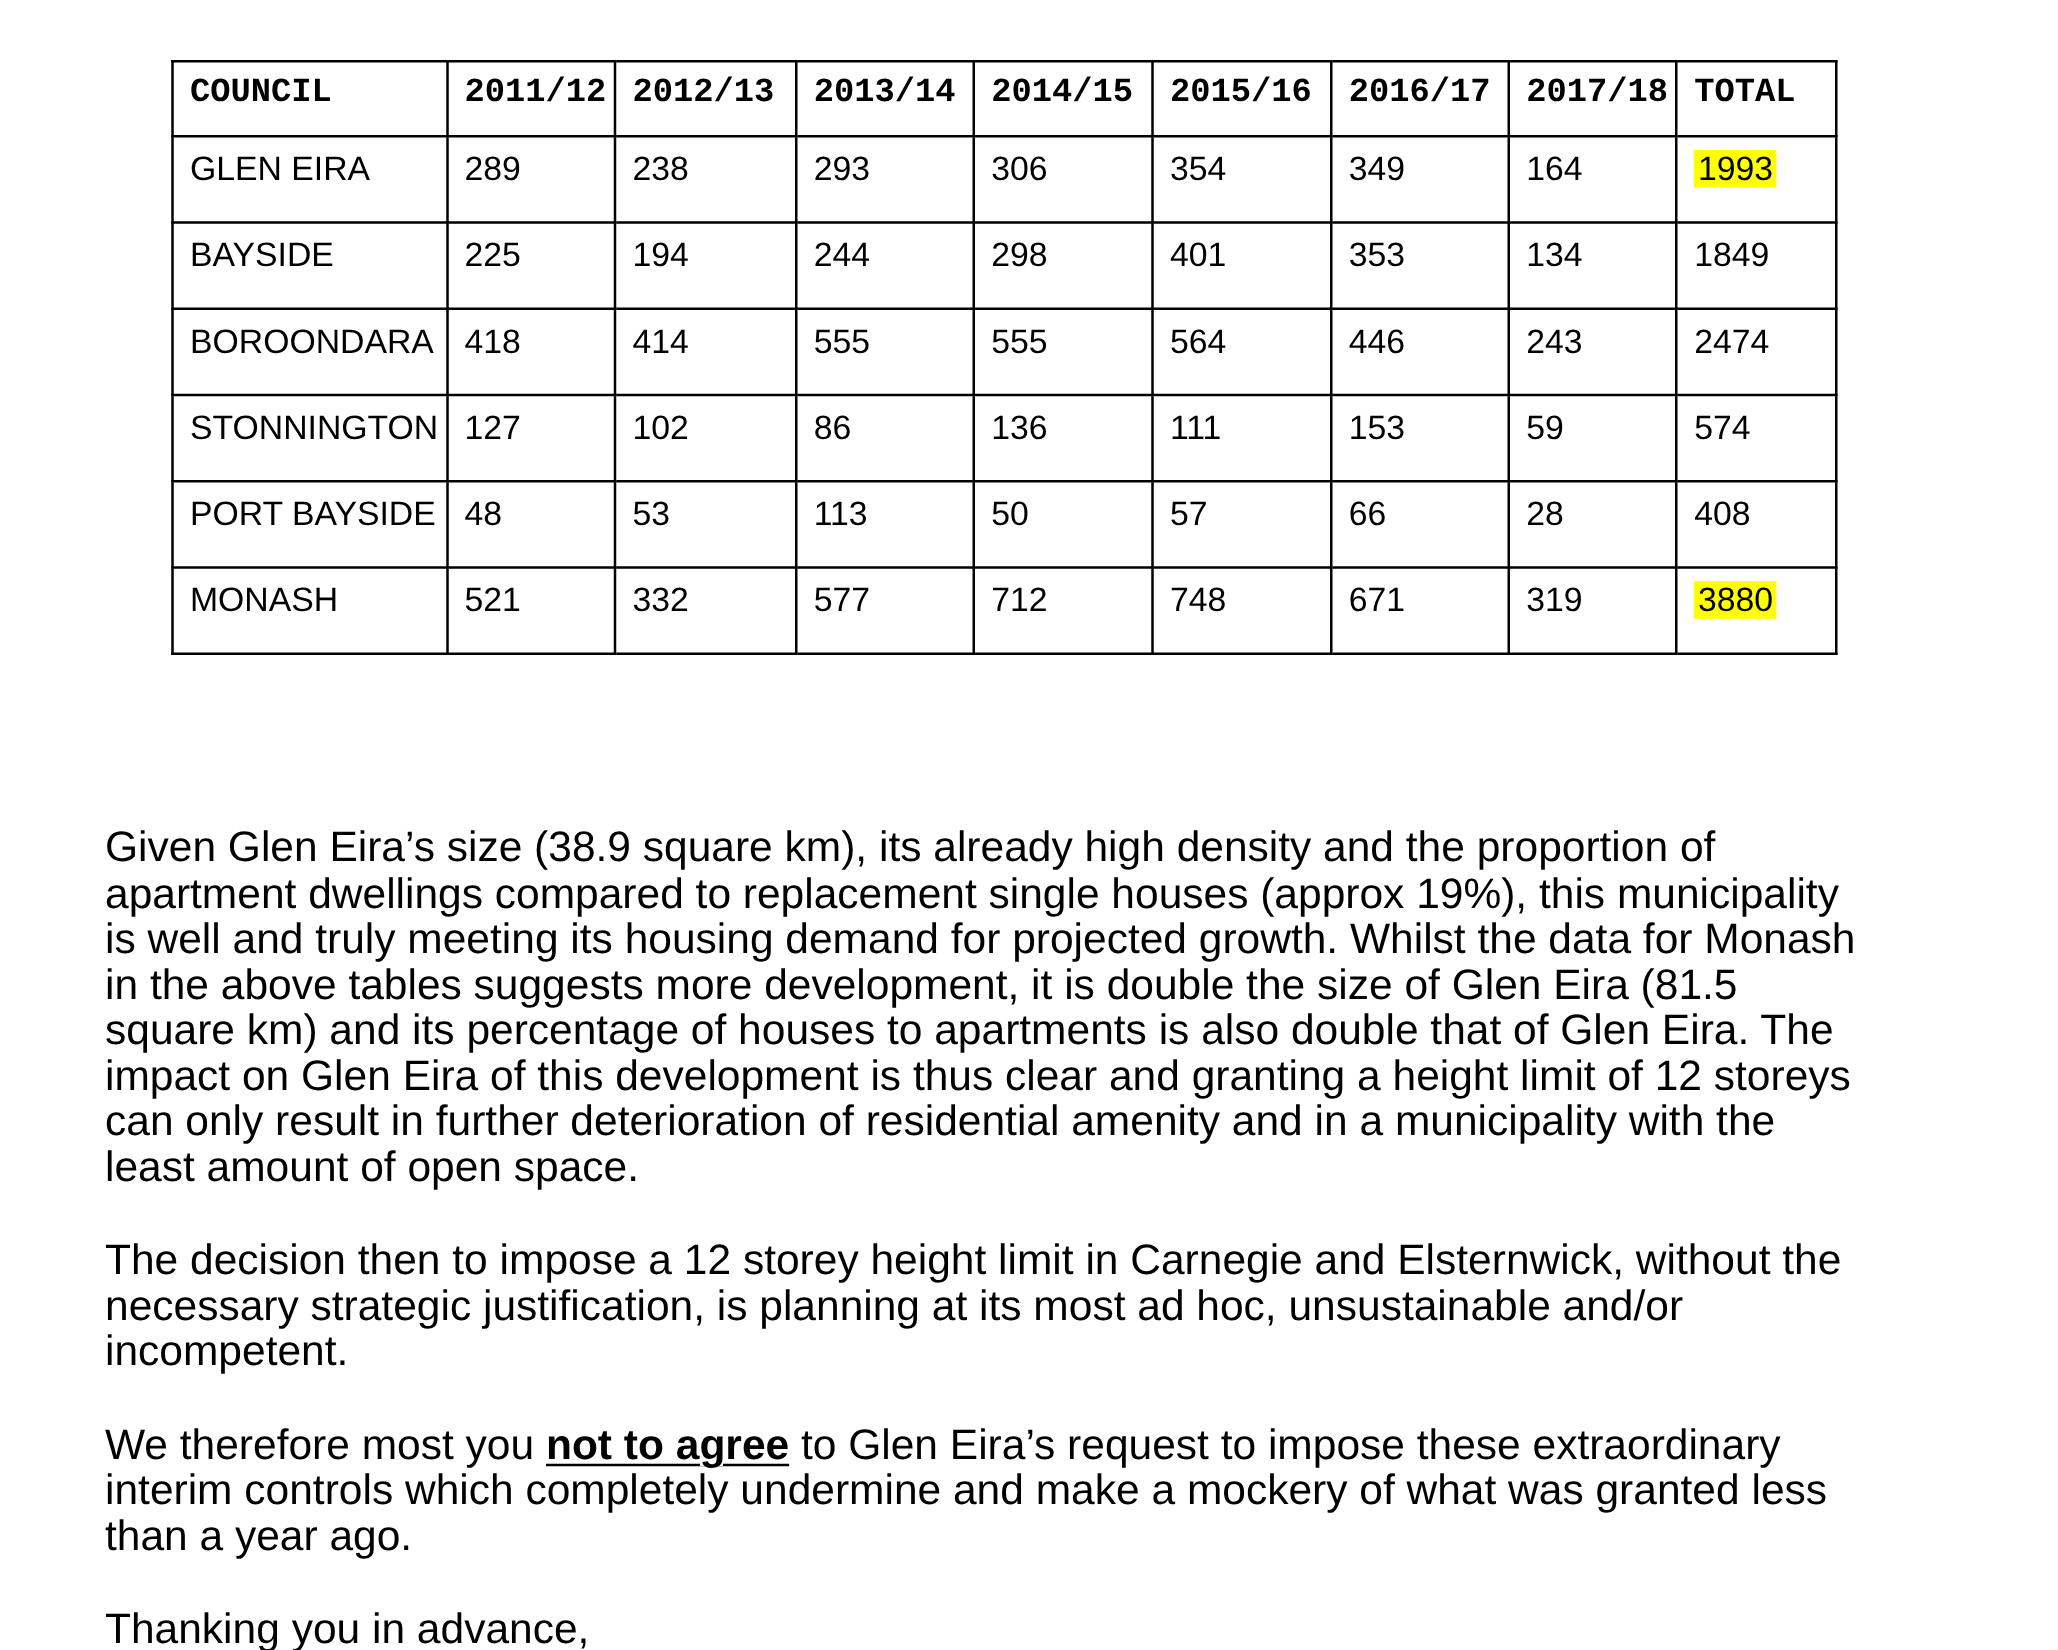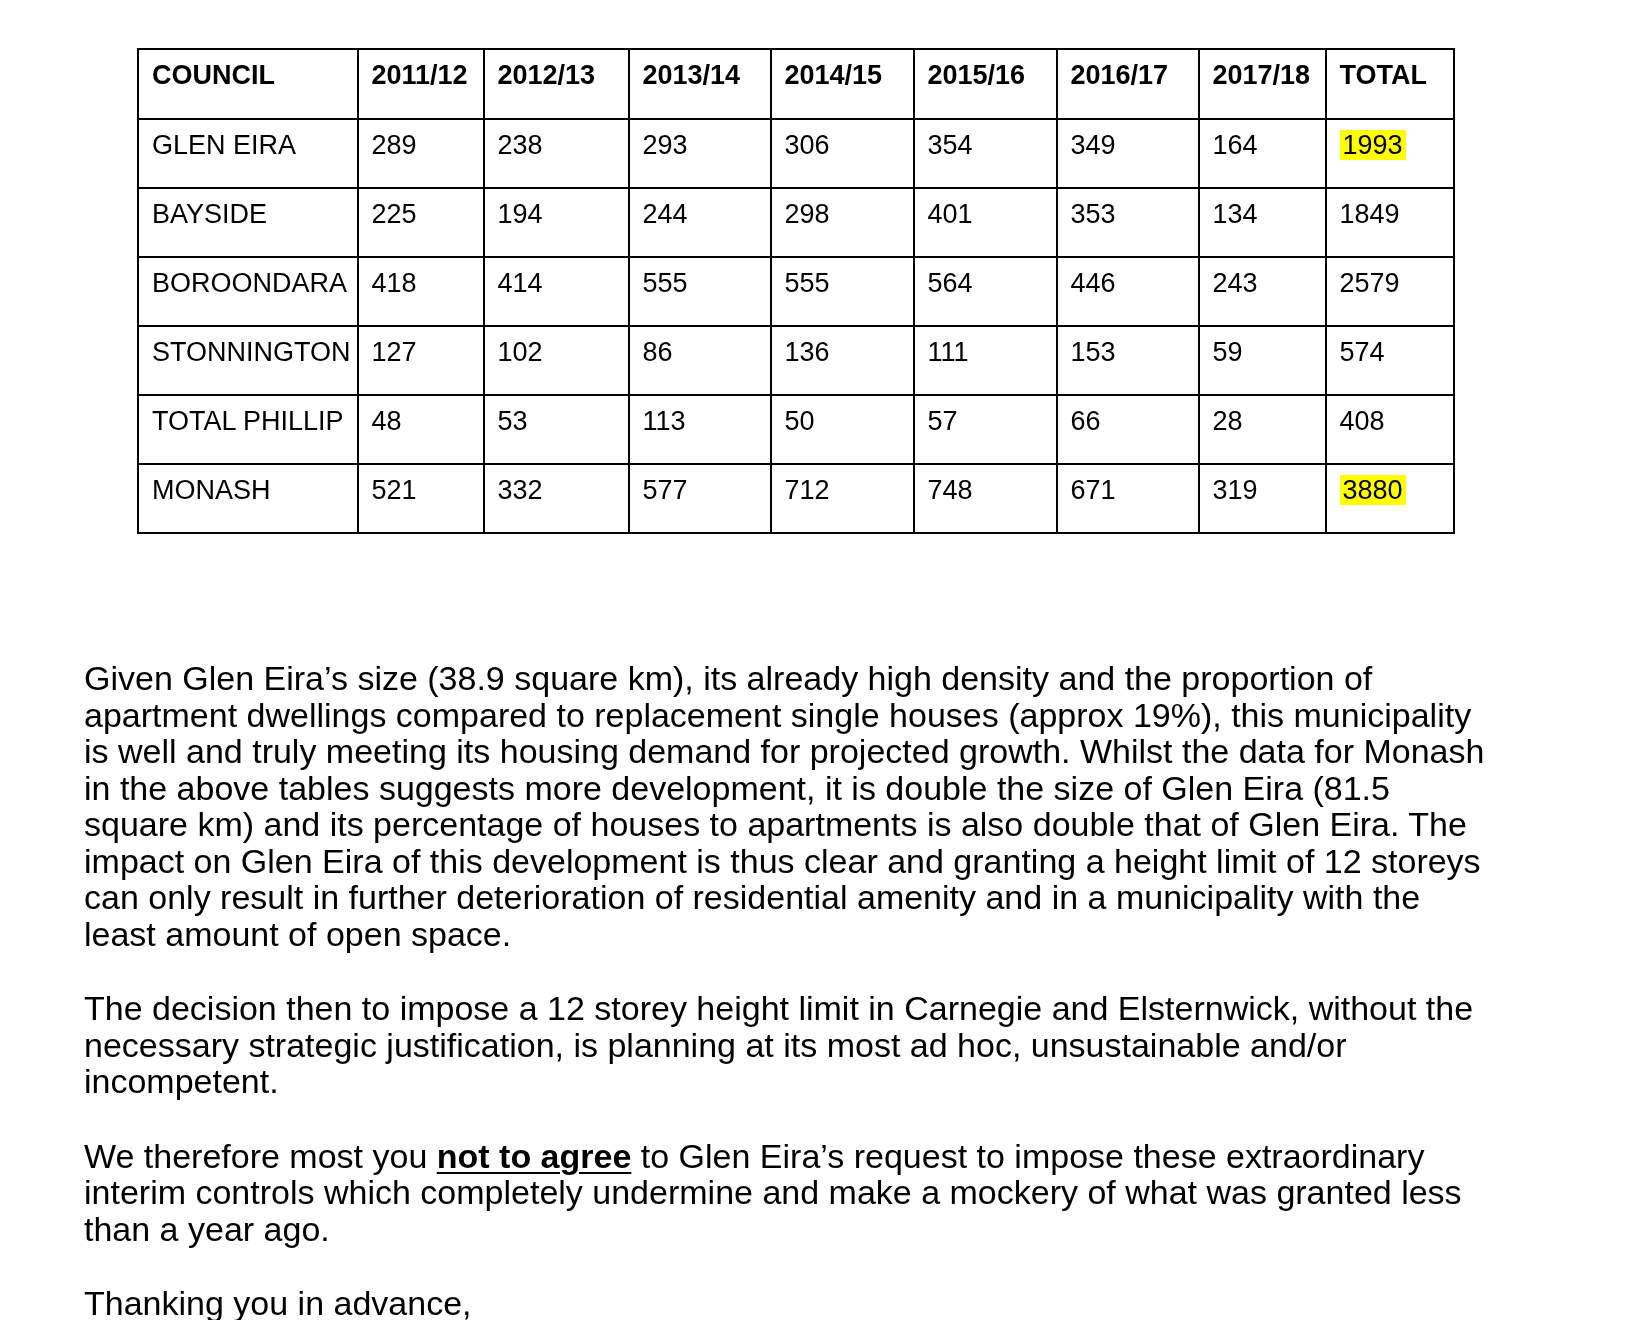--- a/index.html
+++ b/index.html
@@ -32,21 +32,22 @@
     text-align: left;
     padding: 9px 6px 9px 13px;
     font-size: 27px;
     line-height: 32px;
     height: 69px;
     white-space: nowrap;
     overflow: hidden;
   }
   table.council-table th {
     font-weight: bold;
-    height: 70px;
+    height: 60px;
+    font-family: Liberation Mono, monospace;
   }
   .hl {
     background: var(--highlight);
     padding: 0 3px;
   }
   .body-text {
     position: absolute;
     left: 84px;
     top: 660px;
     width: 1402px;
@@ -122,35 +123,35 @@
         </tr>
         <tr>
           <td>BOROONDARA</td>
           <td>418</td>
           <td>414</td>
           <td>555</td>
           <td>555</td>
           <td>564</td>
           <td>446</td>
           <td>243</td>
-          <td><span>2579</span></td>
+          <td><span>2474</span></td>
         </tr>
         <tr>
           <td>STONNINGTON</td>
           <td>127</td>
           <td>102</td>
           <td>86</td>
           <td>136</td>
           <td>111</td>
           <td>153</td>
           <td>59</td>
           <td><span>574</span></td>
         </tr>
         <tr>
-          <td>TOTAL PHILLIP</td>
+          <td>PORT BAYSIDE</td>
           <td>48</td>
           <td>53</td>
           <td>113</td>
           <td>50</td>
           <td>57</td>
           <td>66</td>
           <td>28</td>
           <td><span>408</span></td>
         </tr>
         <tr>

